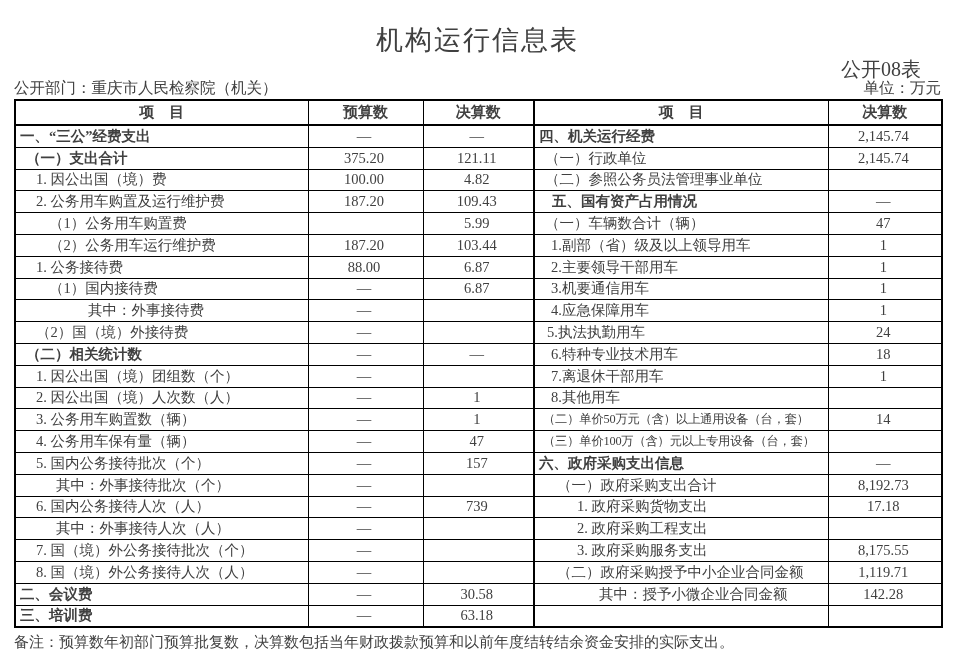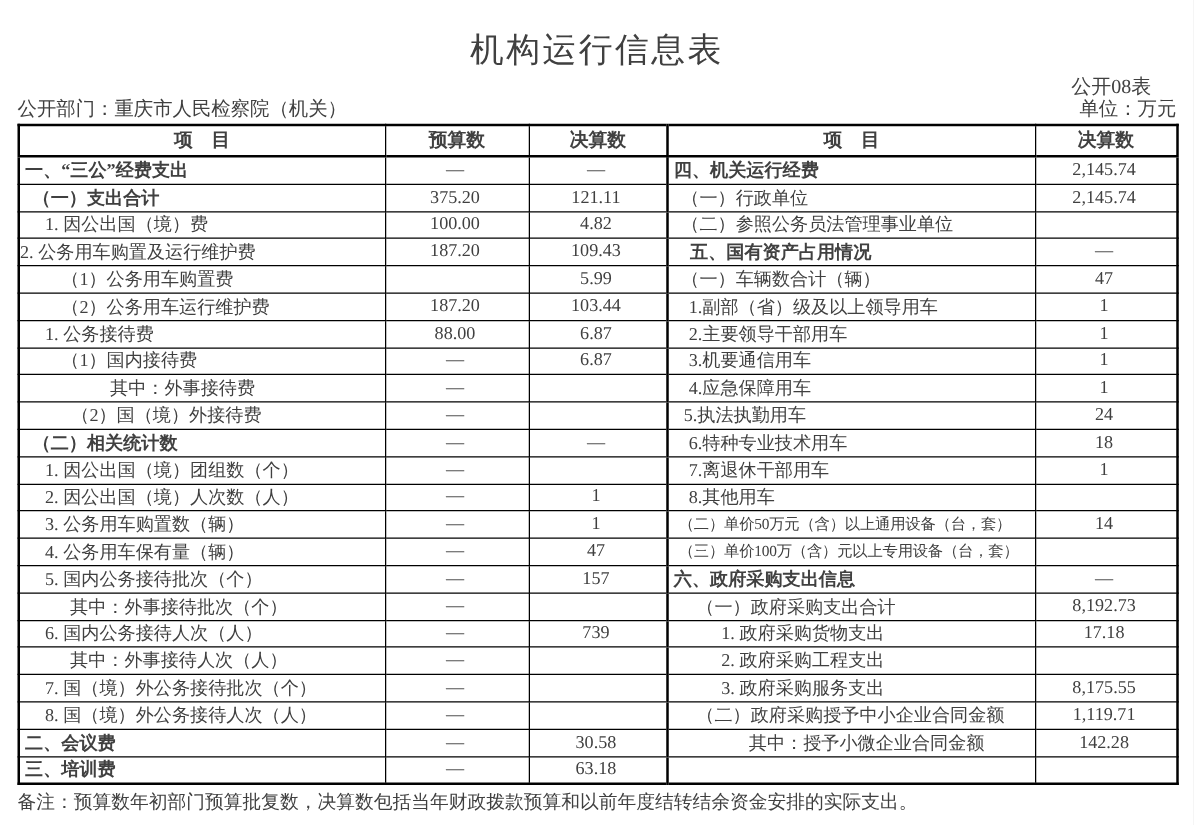--- a/index.html
+++ b/index.html
@@ -19,21 +19,21 @@
     text-align: center;
     font-size: 27px;
     line-height: 31px;
     letter-spacing: 2px;
     font-weight: normal;
   }
   .form-code {
     margin-top: 5px;
     text-align: right;
     padding-right: 34px;
-    font-size: 16px;
+    font-size: 20px;
     line-height: 17px;
   }
   .meta-line {
     display: flex;
     justify-content: space-between;
     margin: 0 14px;
     font-size: 15.5px;
     line-height: 19px;
   }
   .info-table {
@@ -120,21 +120,21 @@
           <td class="num">2,145.74</td>
         </tr>
         <tr>
           <td class="label" style="padding-left: 20px;">1. 因公出国（境）费</td>
           <td class="num">100.00</td>
           <td class="num">4.82</td>
           <td class="label" style="padding-left: 10px;">（二）参照公务员法管理事业单位</td>
           <td class="num"></td>
         </tr>
         <tr>
-          <td class="label" style="">2. 公务用车购置及运行维护费</td>
+          <td class="label" style="padding-left: 20px;">2. 公务用车购置及运行维护费</td>
           <td class="num">187.20</td>
           <td class="num">109.43</td>
           <td class="label bold" style="padding-left: 17px;">五、国有资产占用情况</td>
           <td class="num">—</td>
         </tr>
         <tr>
           <td class="label" style="padding-left: 33px;">（1）公务用车购置费</td>
           <td class="num"></td>
           <td class="num">5.99</td>
           <td class="label" style="padding-left: 10px;">（一）车辆数合计（辆）</td>
@@ -162,21 +162,21 @@
           <td class="num">1</td>
         </tr>
         <tr>
           <td class="label" style="padding-left: 72px;">其中：外事接待费</td>
           <td class="num">—</td>
           <td class="num"></td>
           <td class="label" style="padding-left: 16px;">4.应急保障用车</td>
           <td class="num">1</td>
         </tr>
         <tr>
-          <td class="label" style="padding-left: 41px;">（2）国（境）外接待费</td>
+          <td class="label" style="padding-left: 20px;">（2）国（境）外接待费</td>
           <td class="num">—</td>
           <td class="num"></td>
           <td class="label" style="padding-left: 12px;">5.执法执勤用车</td>
           <td class="num">24</td>
         </tr>
         <tr>
           <td class="label bold" style="padding-left: 10px;">（二）相关统计数</td>
           <td class="num">—</td>
           <td class="num">—</td>
           <td class="label" style="padding-left: 16px;">6.特种专业技术用车</td>

